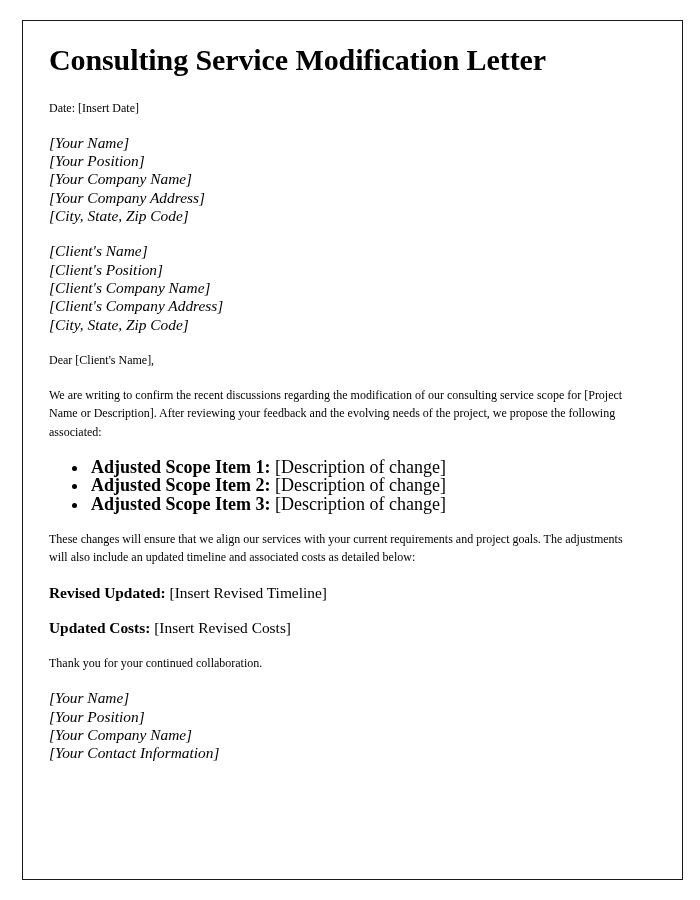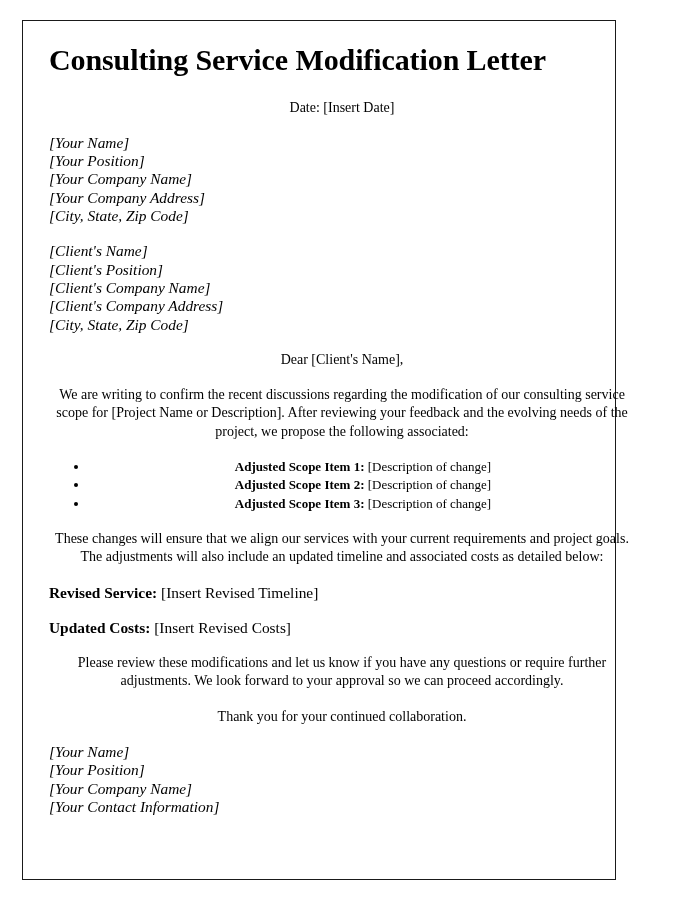--- a/index.html
+++ b/index.html
@@ -12,21 +12,21 @@
     height: 900px;
     font-family: "Liberation Serif", "DejaVu Serif", serif;
     color: #000000;
     overflow: hidden;
   }
 
   .page-frame {
     position: absolute;
     left: 22px;
     top: 20px;
-    width: 594px;
+    width: 661px;
     height: 860px;
     box-sizing: border-box;
     border: 1.3px solid #1a1a1a;
     background: #ffffff;
   }
 
   .page-content {
     position: absolute;
     left: 26px;
     top: 22px;
@@ -35,47 +35,46 @@
 
   .doc-title {
     font-size: 30px;
     font-weight: bold;
     line-height: 1.12;
     margin: 0 0 22px 0;
     letter-spacing: -0.1px;
   }
 
   .para {
-    font-size: 14px;
+    font-size: 12px;
     line-height: 18.3px;
     margin: 0 0 17px 0;
-    text-align: center;
+    text-align: left;
   }
 
   .block-lines {
     font-size: 15.4px;
     line-height: 18.3px;
     margin: 0 0 17px 0;
     font-style: italic;
   }
   .block-lines .line {
     display: block;
     white-space: nowrap;
   }
 
   .bullet-list {
     margin: 0 0 17px 0;
     padding: 0 0 0 40px;
     list-style-type: disc;
   }
   .bullet-list li {
-    font-size: 13px;
+    font-size: 18px;
     line-height: 18.3px;
     padding-left: 2px;
-    text-align: center;
   }
   .bullet-list li b {
     font-weight: bold;
   }
 
   .labeled {
     font-size: 15.4px;
     line-height: 18.3px;
     margin: 0 0 17px 0;
   }
@@ -124,30 +123,29 @@
       </li>
       <li>
         <b>Adjusted Scope Item 3:</b>
         <span>[Description of change]</span>
       </li>
     </ul>
 
     <p class="para">These changes will ensure that we align our services with your current requirements and project goals. The adjustments will also include an updated timeline and associated costs as detailed below:</p>
 
     <p class="labeled">
-      <span class="lbl">Revised Service:</span>
+      <span class="lbl">Revised Updated:</span>
       <span>[Insert Revised Timeline]</span>
     </p>
 
     <p class="labeled">
       <span class="lbl">Updated Costs:</span>
       <span>[Insert Revised Costs]</span>
     </p>
 
-    <p class="para">Please review these modifications and let us know if you have any questions or require further adjustments. We look forward to your approval so we can proceed accordingly.</p>
 
     <p class="para">Thank you for your continued collaboration.</p>
 
     <div class="block-lines">
       <span class="line">[Your Name]</span>
       <span class="line">[Your Position]</span>
       <span class="line">[Your Company Name]</span>
       <span class="line">[Your Contact Information]</span>
     </div>
 

